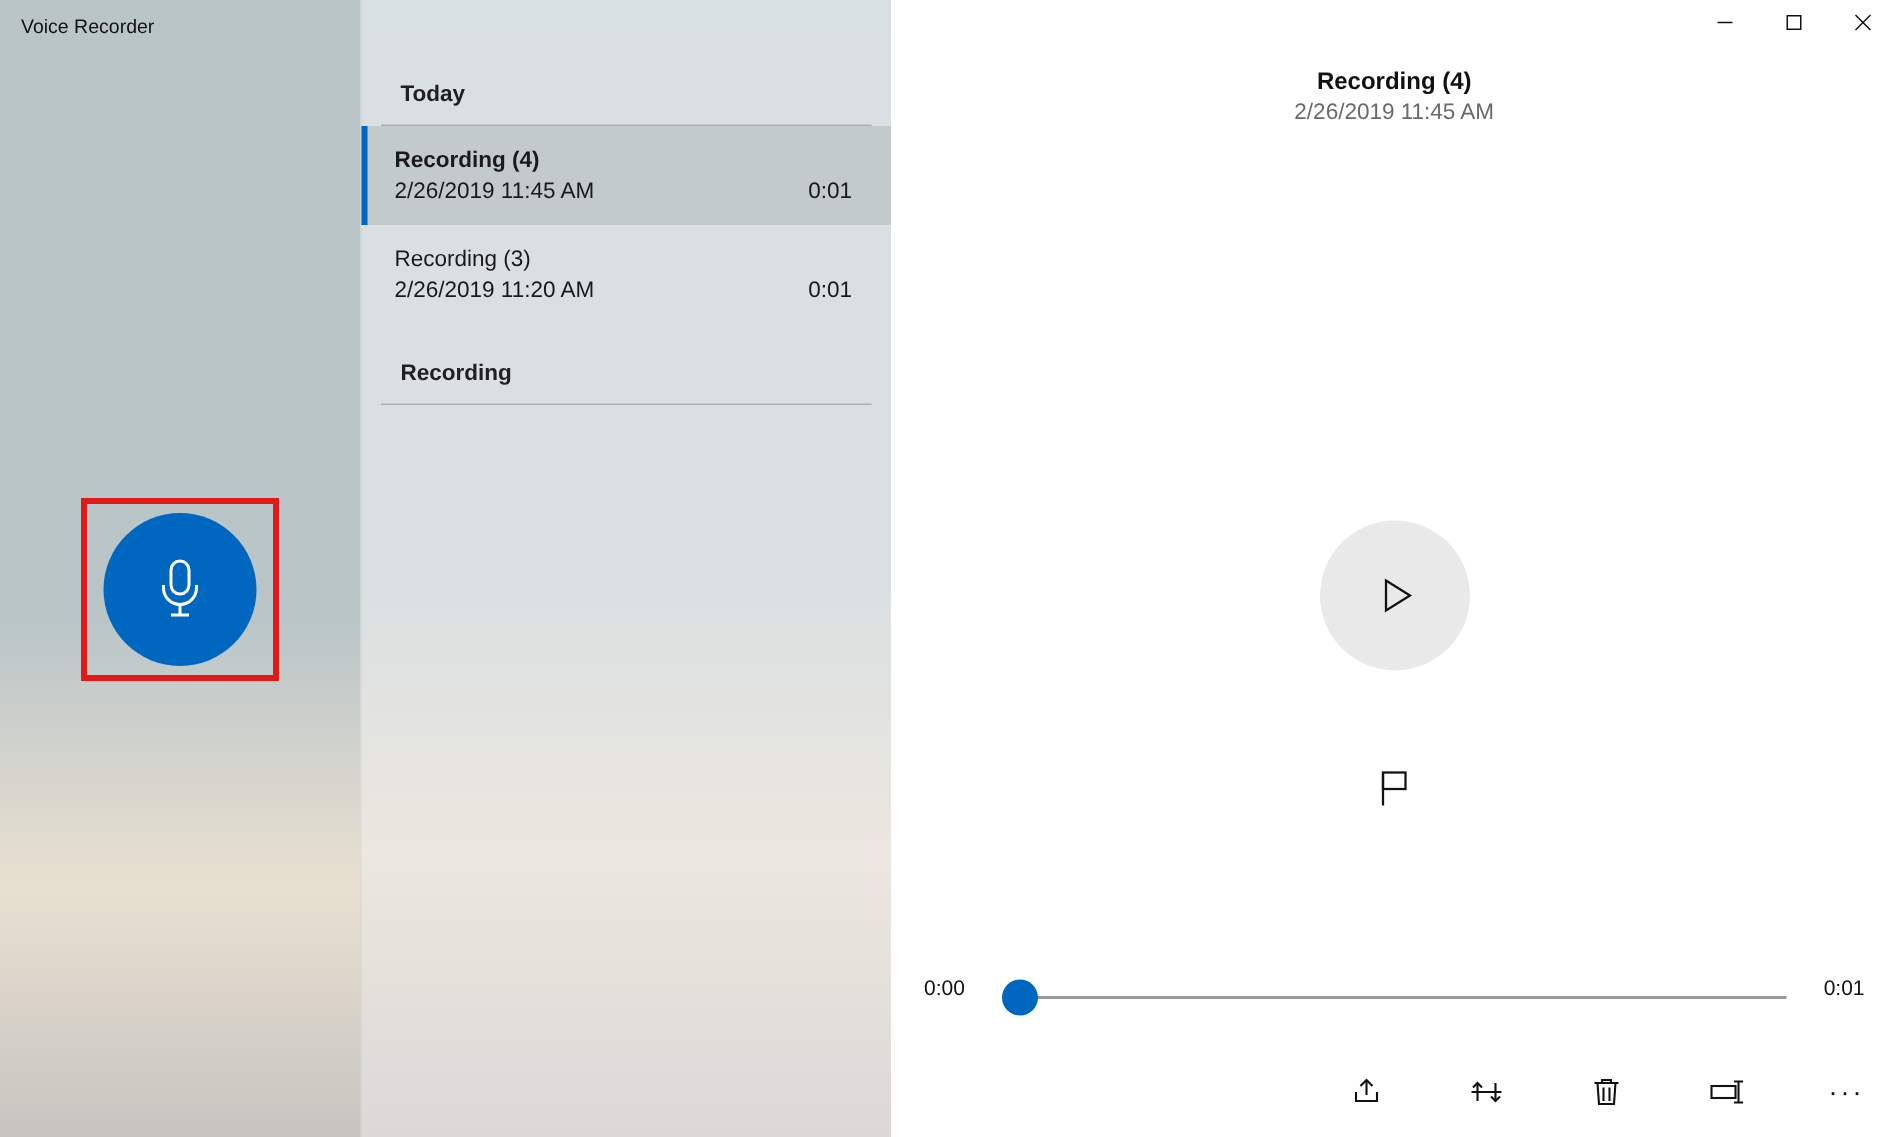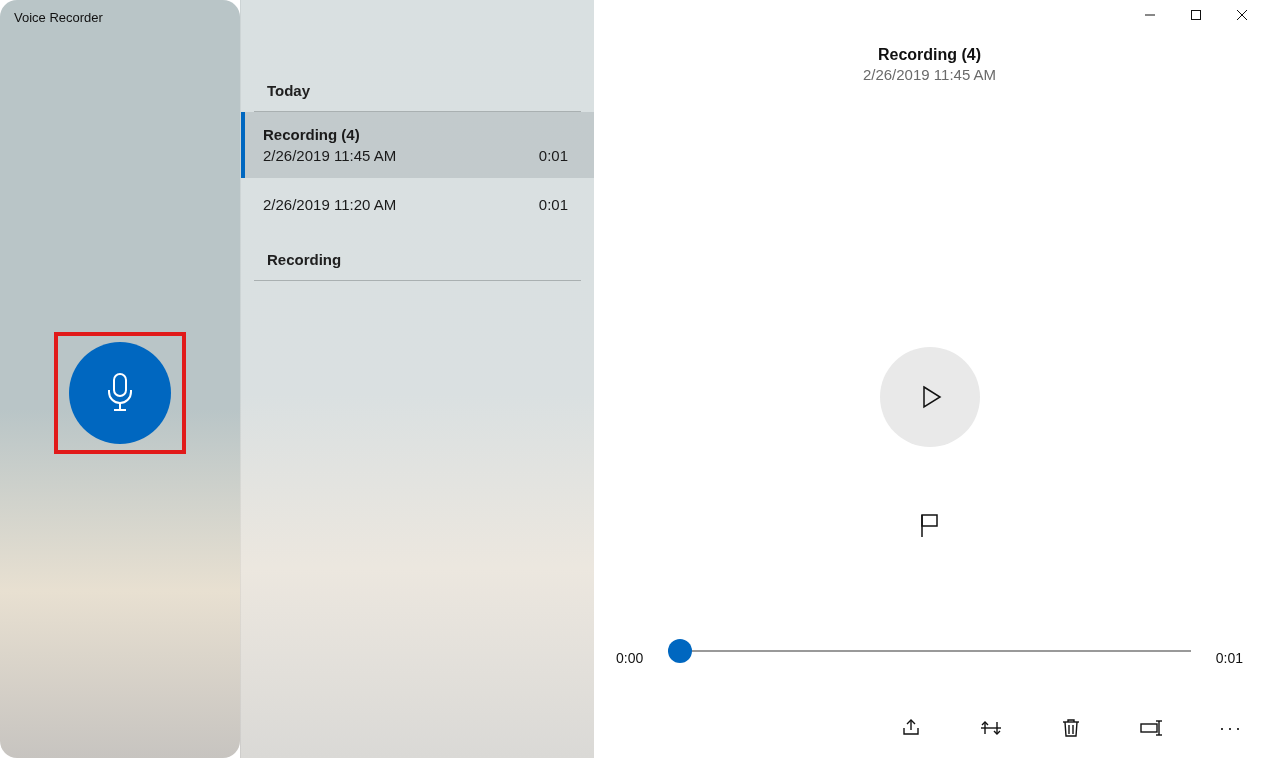--- a/index.html
+++ b/index.html
@@ -14,21 +14,20 @@
       display: flex;
       overflow: hidden;
       background: #fff;
     }
     
     .col-left {
       width: 240px;
       height: 100%;
       position: relative;
       background: linear-gradient(to bottom, #b9c5c7 0%, #b9c5c7 54%, #e8e0d1 78%, #c7c4c0 100%);
-      border-radius: 17px;
     }
     .app-title {
       position: absolute;
       top: 10px;
       left: 14px;
       font-size: 13px;
       color: #111;
     }
     .record-wrap {
       position: absolute;
@@ -51,21 +50,21 @@
       justify-content: center;
     }
     .record-button svg { fill: none; stroke: #fff; stroke-width: 2; }
 
     
     .col-mid {
       width: 354px;
       height: 100%;
       background: linear-gradient(to bottom, #d9e0e1 0%, #dae0e1 52%, #ece7df 75%, #dad9d6 100%);
       border-left: 1px solid rgba(0,0,0,0.05);
-      padding-top: 76px;
+      padding-top: 48px;
     }
     .group-header {
       font-size: 15px;
       font-weight: 600;
       color: #202020;
       padding: 6px 13px 12px 13px;
       border-bottom: 1px solid rgba(80,85,90,0.35);
       margin: 0 13px 0 13px;
     }
     .group-header.subsequent { margin-top: 18px; }
@@ -157,21 +156,21 @@
     }
     .flag-button svg { fill: none; stroke: #111; stroke-width: 1.5; }
 
     .progress-row {
       position: absolute;
       bottom: 92px;
       left: 0;
       right: 0;
       padding: 0 22px 0 22px;
       display: flex;
-      align-items: flex-start;
+      align-items: flex-end;
       gap: 10px;
     }
     .time-label { font-size: 14px; color: #111; width: 36px; }
     .time-label.right { text-align: right; }
     .track {
       flex: 1;
       height: 2px;
       background: #999;
       position: relative;
       margin: 0 6px;
@@ -227,20 +226,23 @@
     <div class="rec-item selected">
       <div class="rec-line1">
         <span class="rec-name">Recording (4)</span>
       </div>
       <div class="rec-line2">
         <span>2/26/2019 11:45 AM</span>
         <span class="rec-dur">0:01</span>
       </div>
     </div>
     <div class="rec-item">
+      <div class="rec-line1">
+        <span class="rec-name">Recording (3)</span>
+      </div>
       <div class="rec-line2">
         <span>2/26/2019 11:20 AM</span>
         <span class="rec-dur">0:01</span>
       </div>
     </div>
   </div>
 
   <div class="group-header subsequent">Recording</div>
 </div>
 

